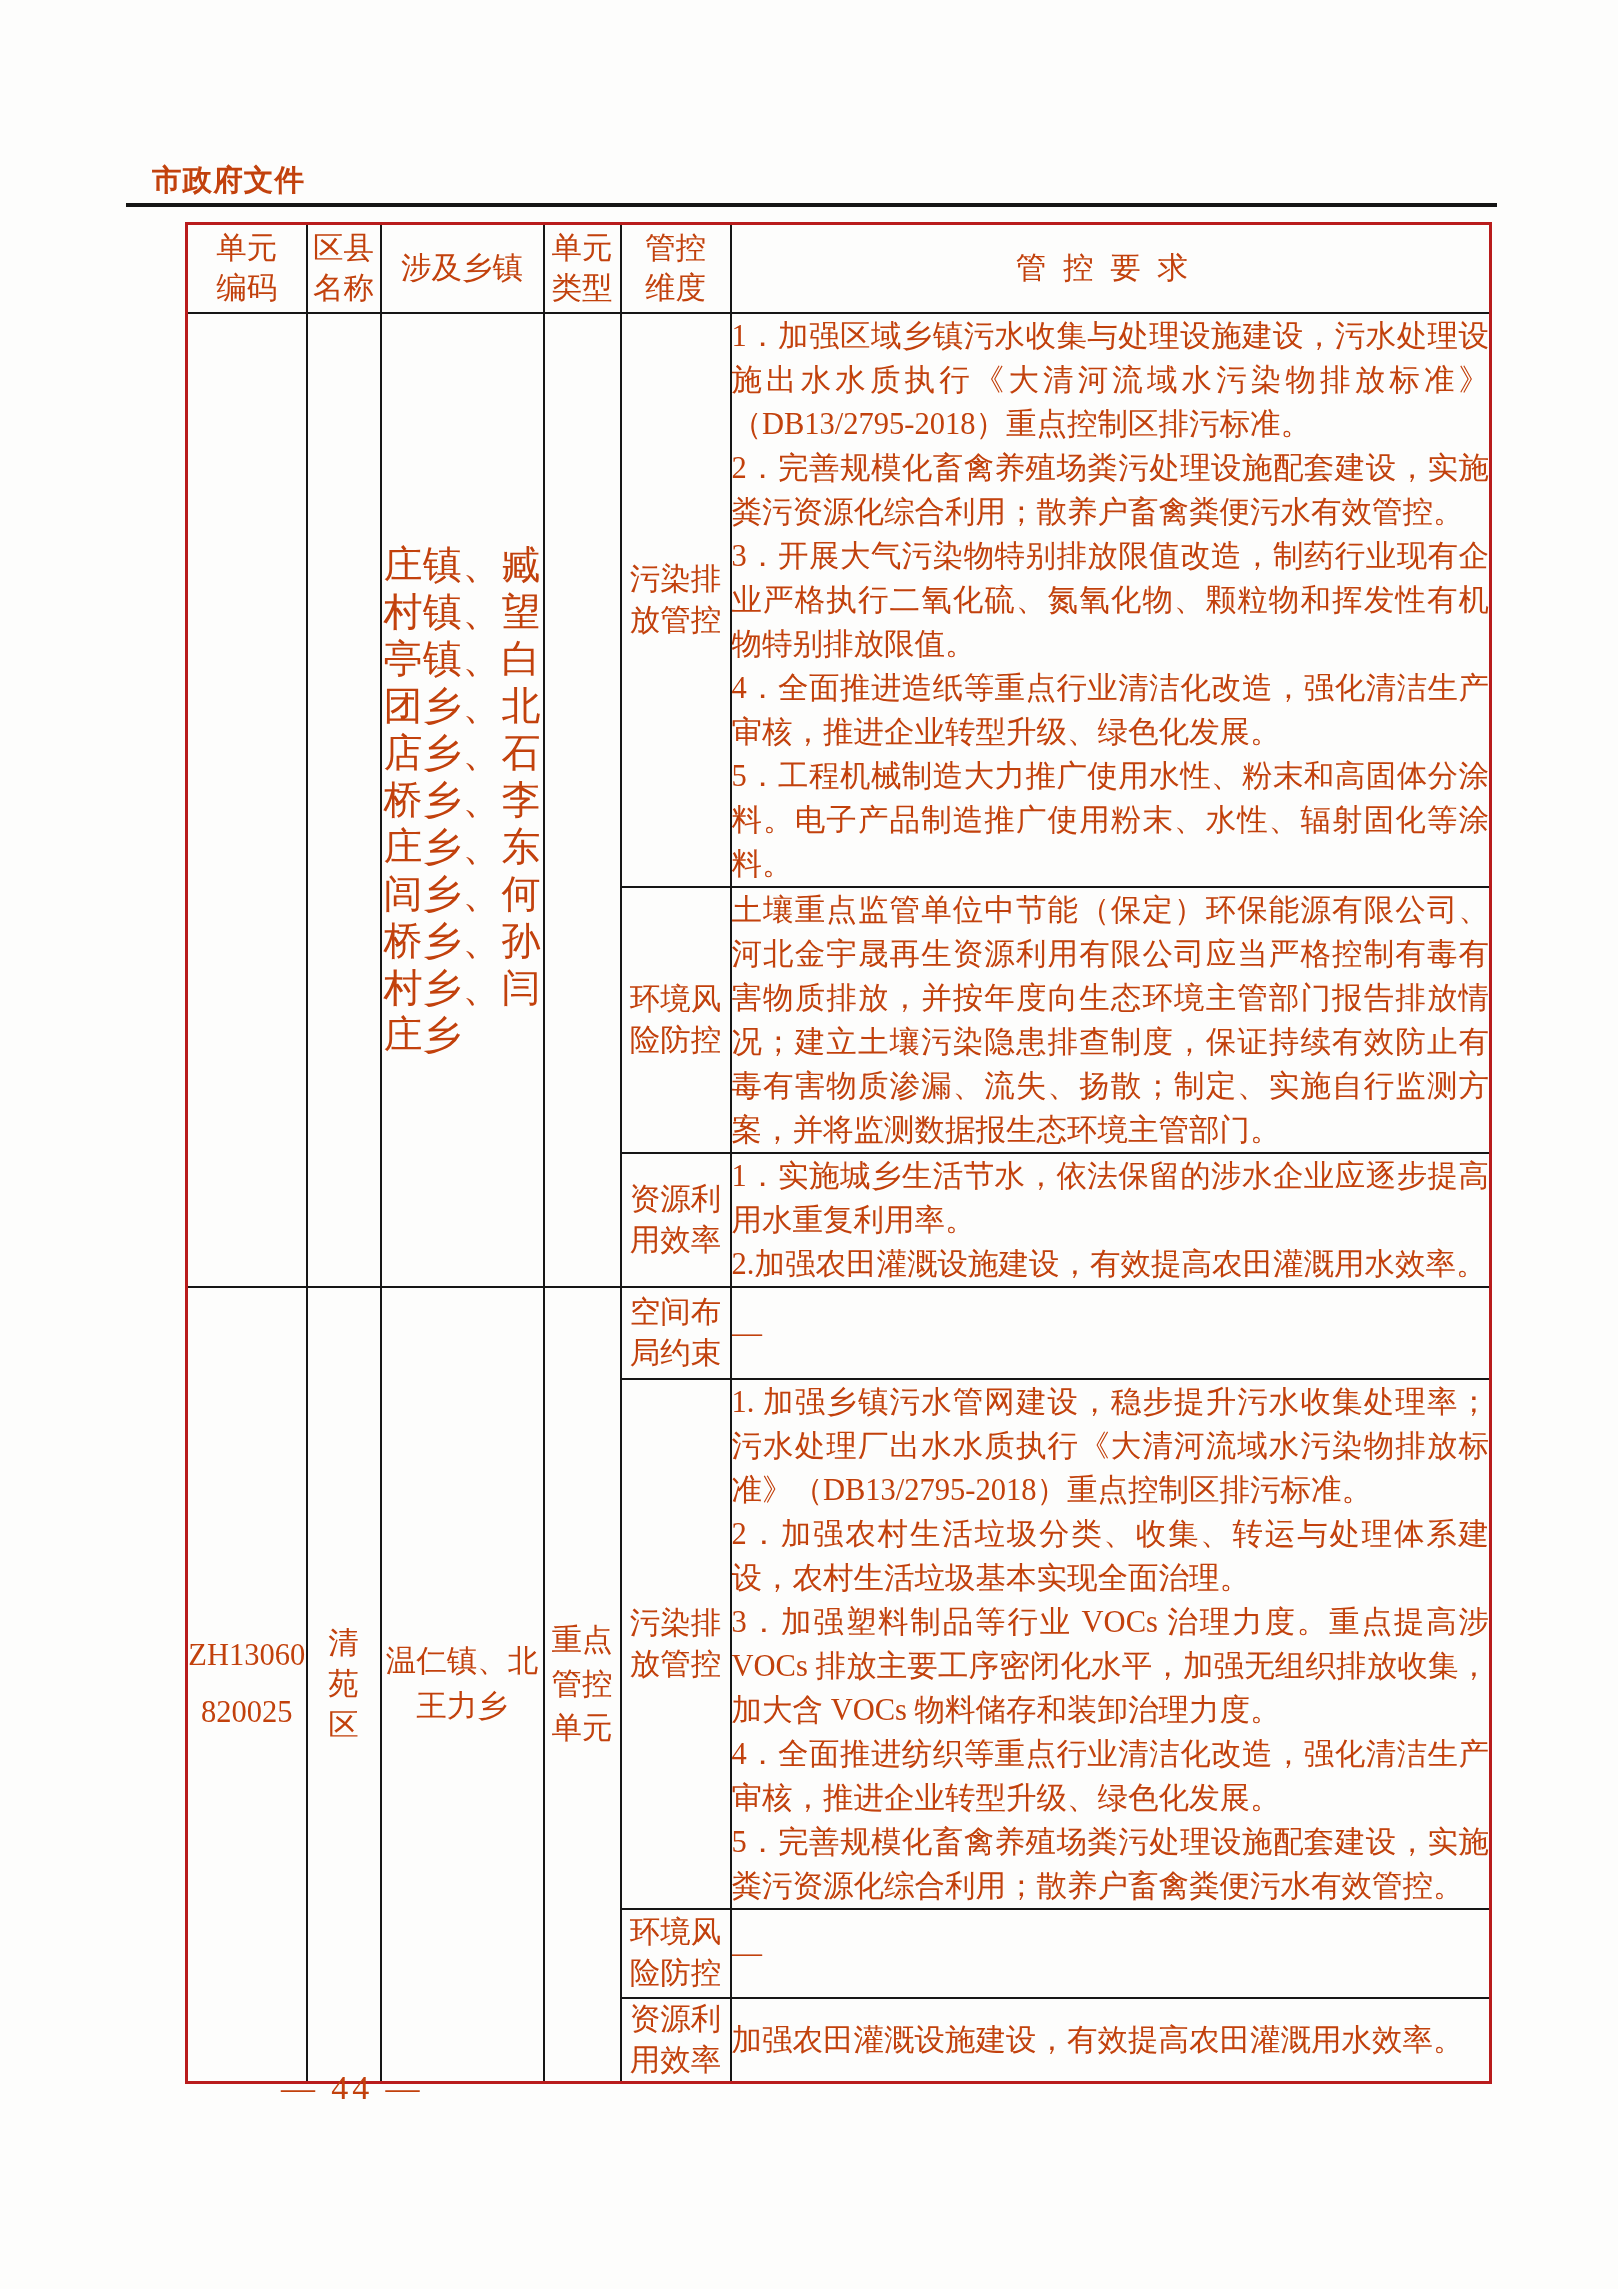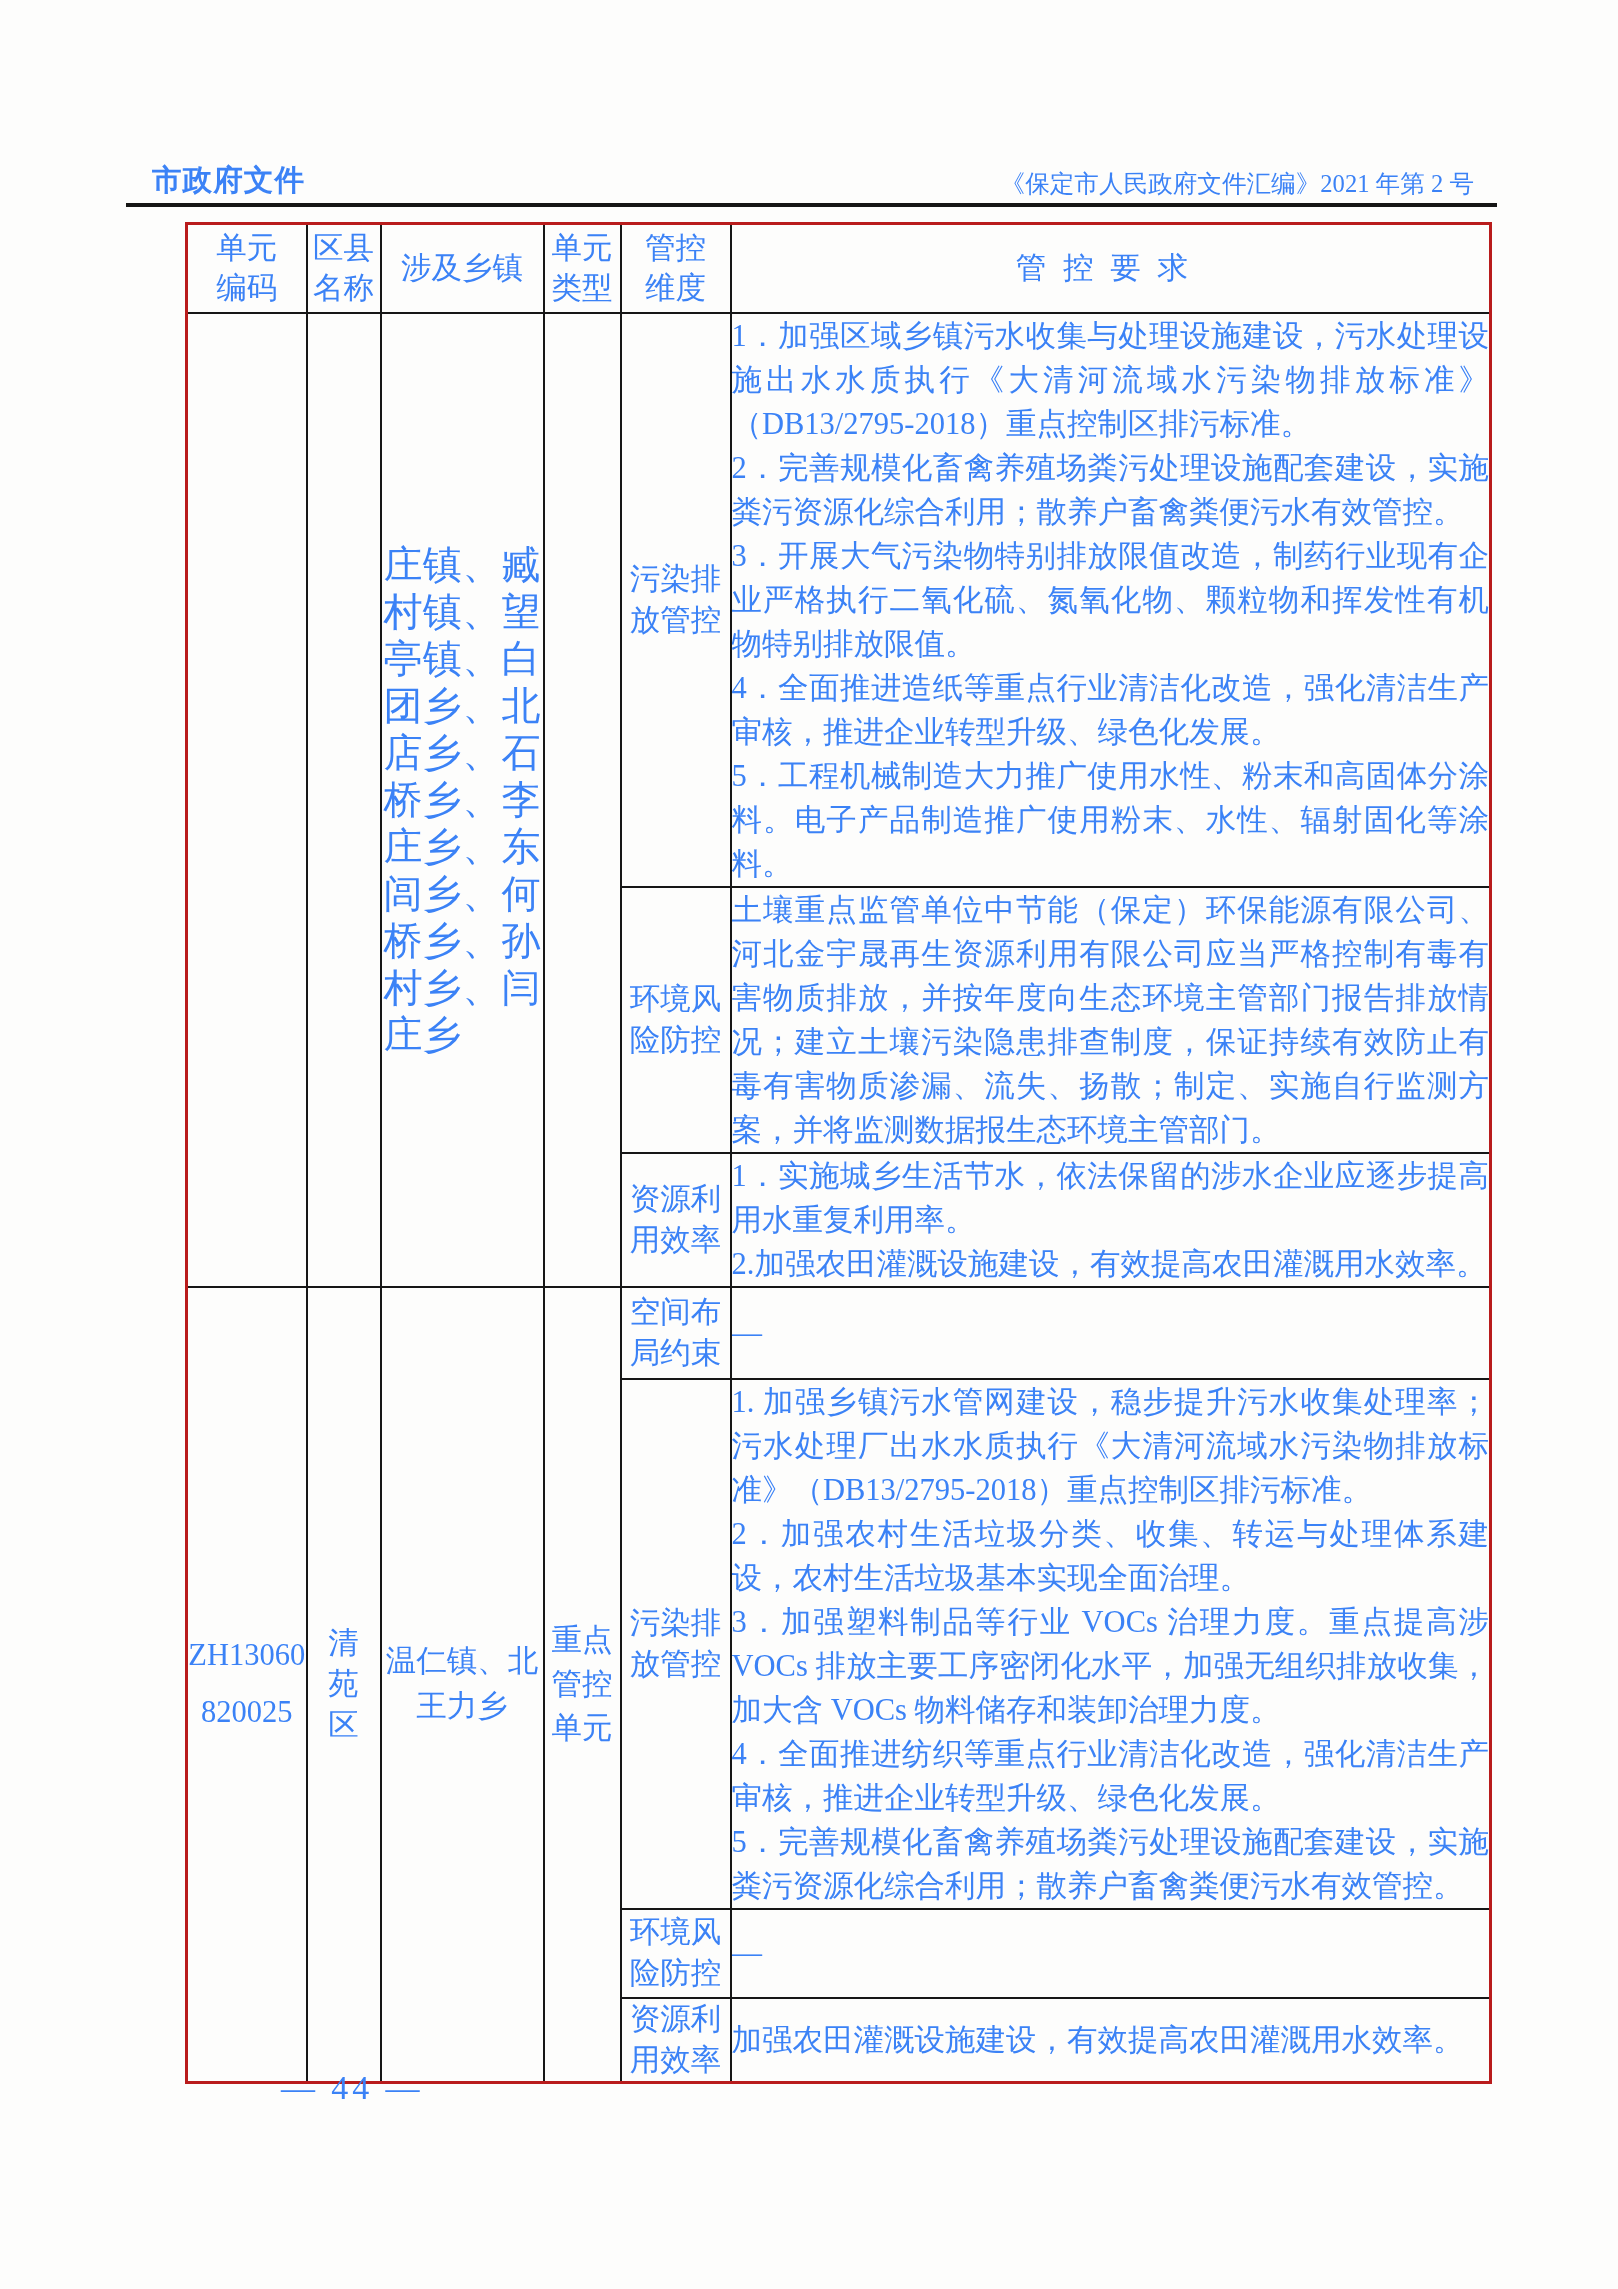--- a/index.html
+++ b/index.html
@@ -1,21 +1,21 @@
 <!DOCTYPE html>
 <html><head>
 <meta charset="utf-8">
 <style>
   html,body { margin:0; padding:0; background:#e8e8e8; }
   .page {
     position:relative;
     width:1618px; height:2289px;
     margin:0 auto;
     background:#fdfdfc;
-    color:#3b82f6;
+    color:#c2410c;
     font-family:"Liberation Serif", serif;
     overflow:hidden;
   }
   .hdr-left {
     position:absolute; left:152px; top:160px;
     font-family:"Liberation Sans", sans-serif;
     font-weight:bold; font-size:29.6px; letter-spacing:1px;
     white-space:nowrap;
   }
   .hdr-right {
@@ -75,21 +75,20 @@
     position:absolute; left:241px; top:2069px;
     font-size:34px; letter-spacing:3.9px; white-space:nowrap;margin-left:40px;
   }
 </style>
 </head>
 <body>
 
 <div class="page">
 
   <div class="hdr-left">市政府文件</div>
-  <div class="hdr-right">《保定市人民政府文件汇编》2021 年第 2 号</div>
   <div class="rule"></div>
 
   <table class="main">
     <colgroup>
       <col class="c1">
         <col class="c2">
         <col class="c3">
         <col class="c4">
         <col class="c5">
         <col class="c6">

